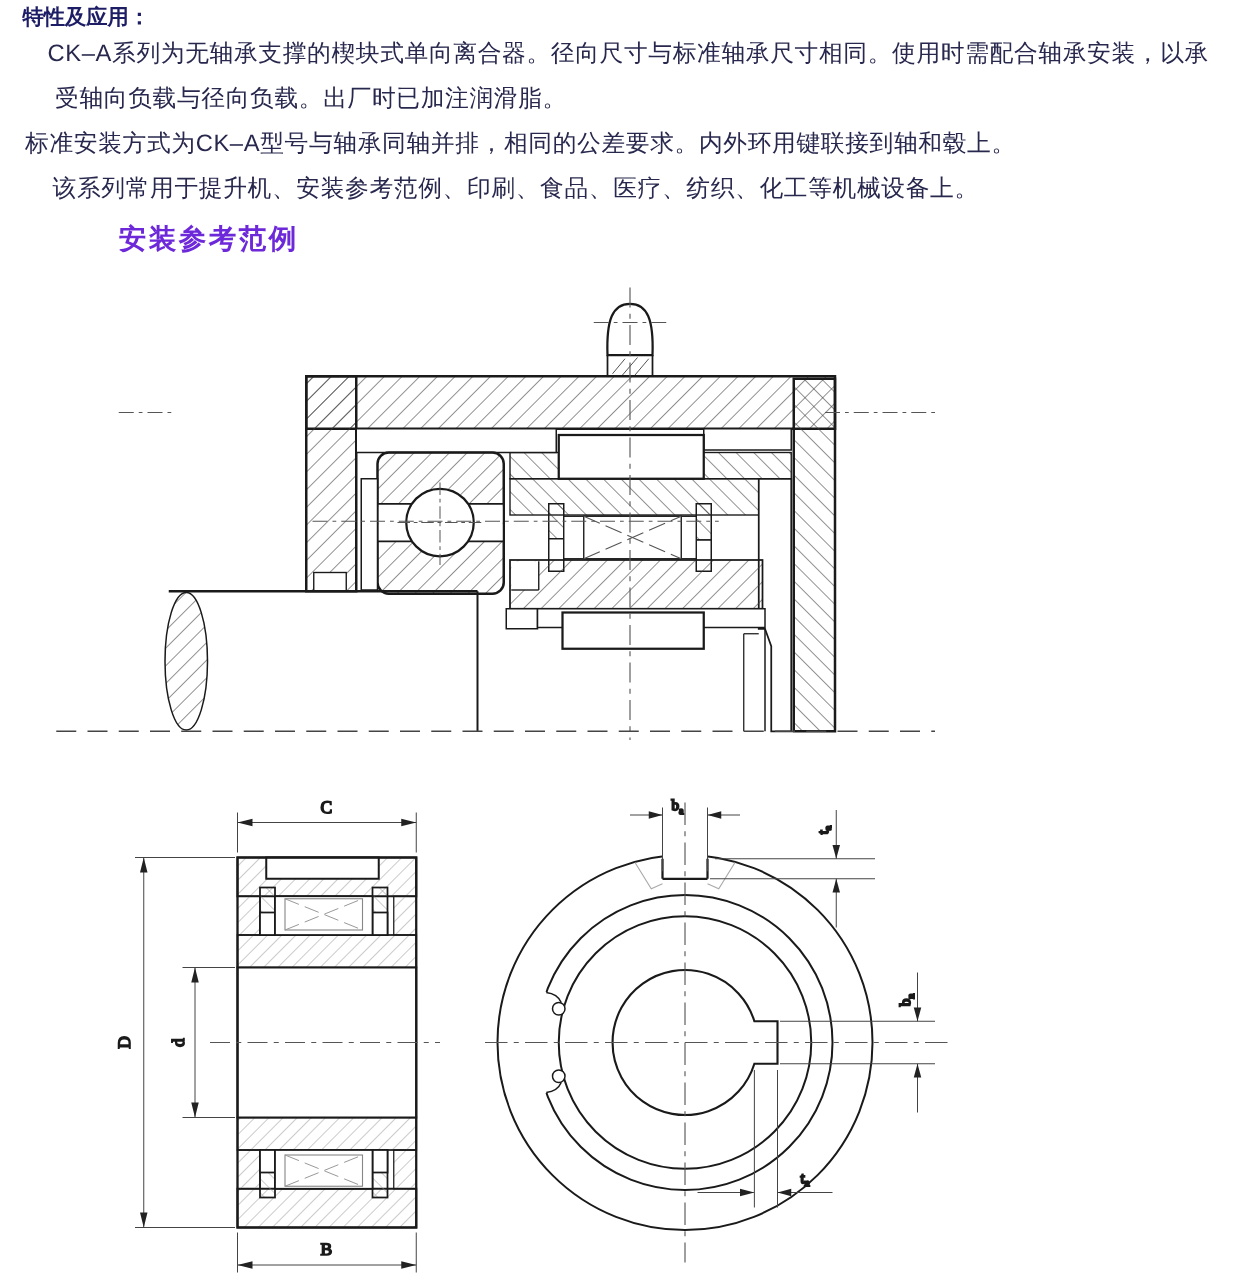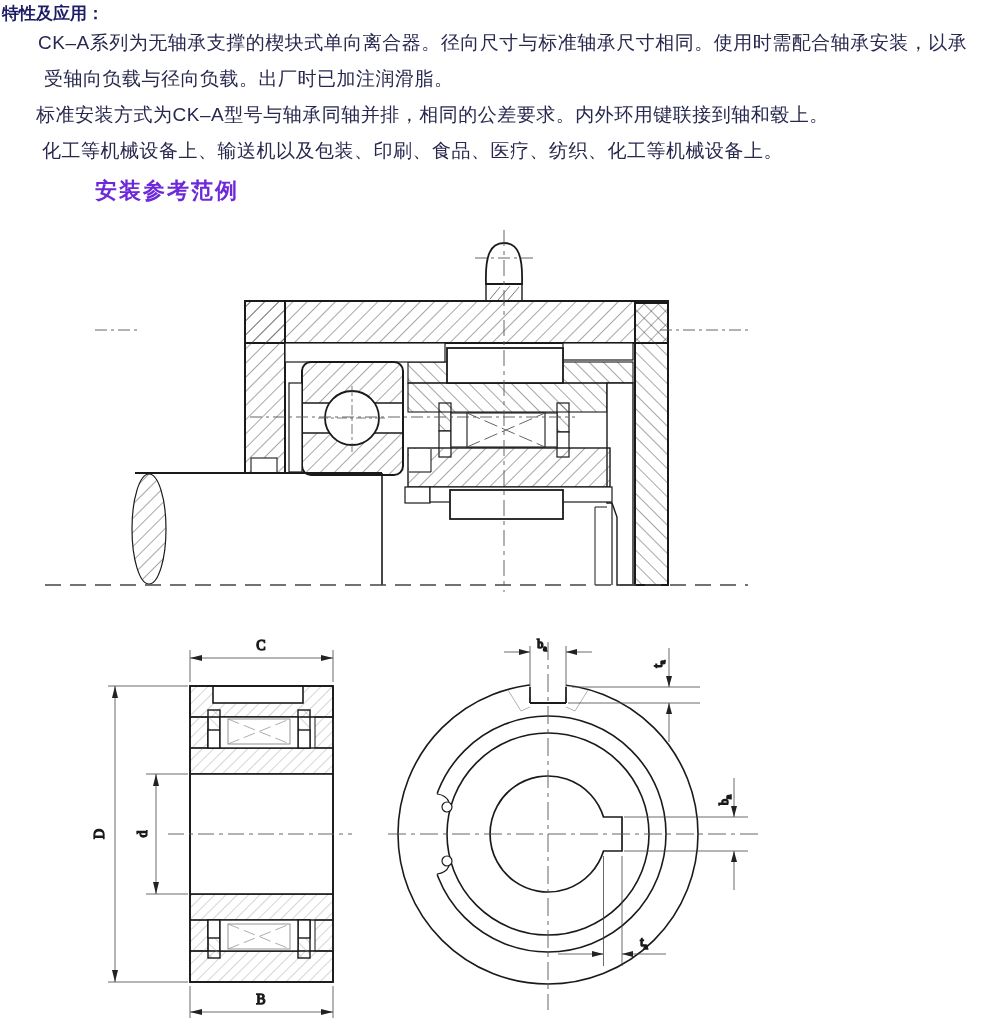--- a/index.html
+++ b/index.html
@@ -13,25 +13,25 @@
   svg text{font-family:"Liberation Serif",serif;fill:#222;}
   .dimlbl{font-size:14px;}
   .keylbl{font-size:12px;}
   .keysub{font-size:8px;}
 </style>
 </head>
 <body>
 
 <div id="page">
 
-  <div class="abs intro-heading" style="left:2px;top:2px;">特性及应用：</div>
+  <div class="abs intro-heading" style="left:18px;top:2px;">特性及应用：</div>
   <div class="abs body-line" style="left:38px;top:30px;">CK–A系列为无轴承支撑的楔块式单向离合器。径向尺寸与标准轴承尺寸相同。使用时需配合轴承安装，以承</div>
   <div class="abs body-line" style="left:0px;top:66px;padding-left:44px;">受轴向负载与径向负载。出厂时已加注润滑脂。</div>
-  <div class="abs body-line" style="left:36px;top:102px;">标准安装方式为CK–A型号与轴承同轴并排，相同的公差要求。内外环用键联接到轴和毂上。</div>
-  <div class="abs body-line" style="left:42px;top:138px;">化工等机械设备上、输送机以及包装、印刷、食品、医疗、纺织、化工等机械设备上。</div>
+  <div class="abs body-line" style="left:20px;top:102px;">标准安装方式为CK–A型号与轴承同轴并排，相同的公差要求。内外环用键联接到轴和毂上。</div>
+  <div class="abs body-line" style="left:42px;top:138px;">该系列常用于提升机、安装参考范例、印刷、食品、医疗、纺织、化工等机械设备上。</div>
 
   <div class="abs sec-zh" style="left:95px;top:176px;">安装参考范例</div>
 
   <svg class="abs" style="left:0;top:0;" width="1000" height="1024" viewBox="0 0 1000 1024">
     <defs>
       <pattern id="hA" width="10" height="10" patternUnits="userSpaceOnUse" patternTransform="rotate(45)">
         <line x1="0" y1="0" x2="0" y2="10" stroke="#3c3c3c" stroke-width="0.9"></line>
       </pattern>
       <pattern id="hB" width="10" height="10" patternUnits="userSpaceOnUse" patternTransform="rotate(-45)">
         <line x1="0" y1="0" x2="0" y2="10" stroke="#3c3c3c" stroke-width="0.9"></line>

